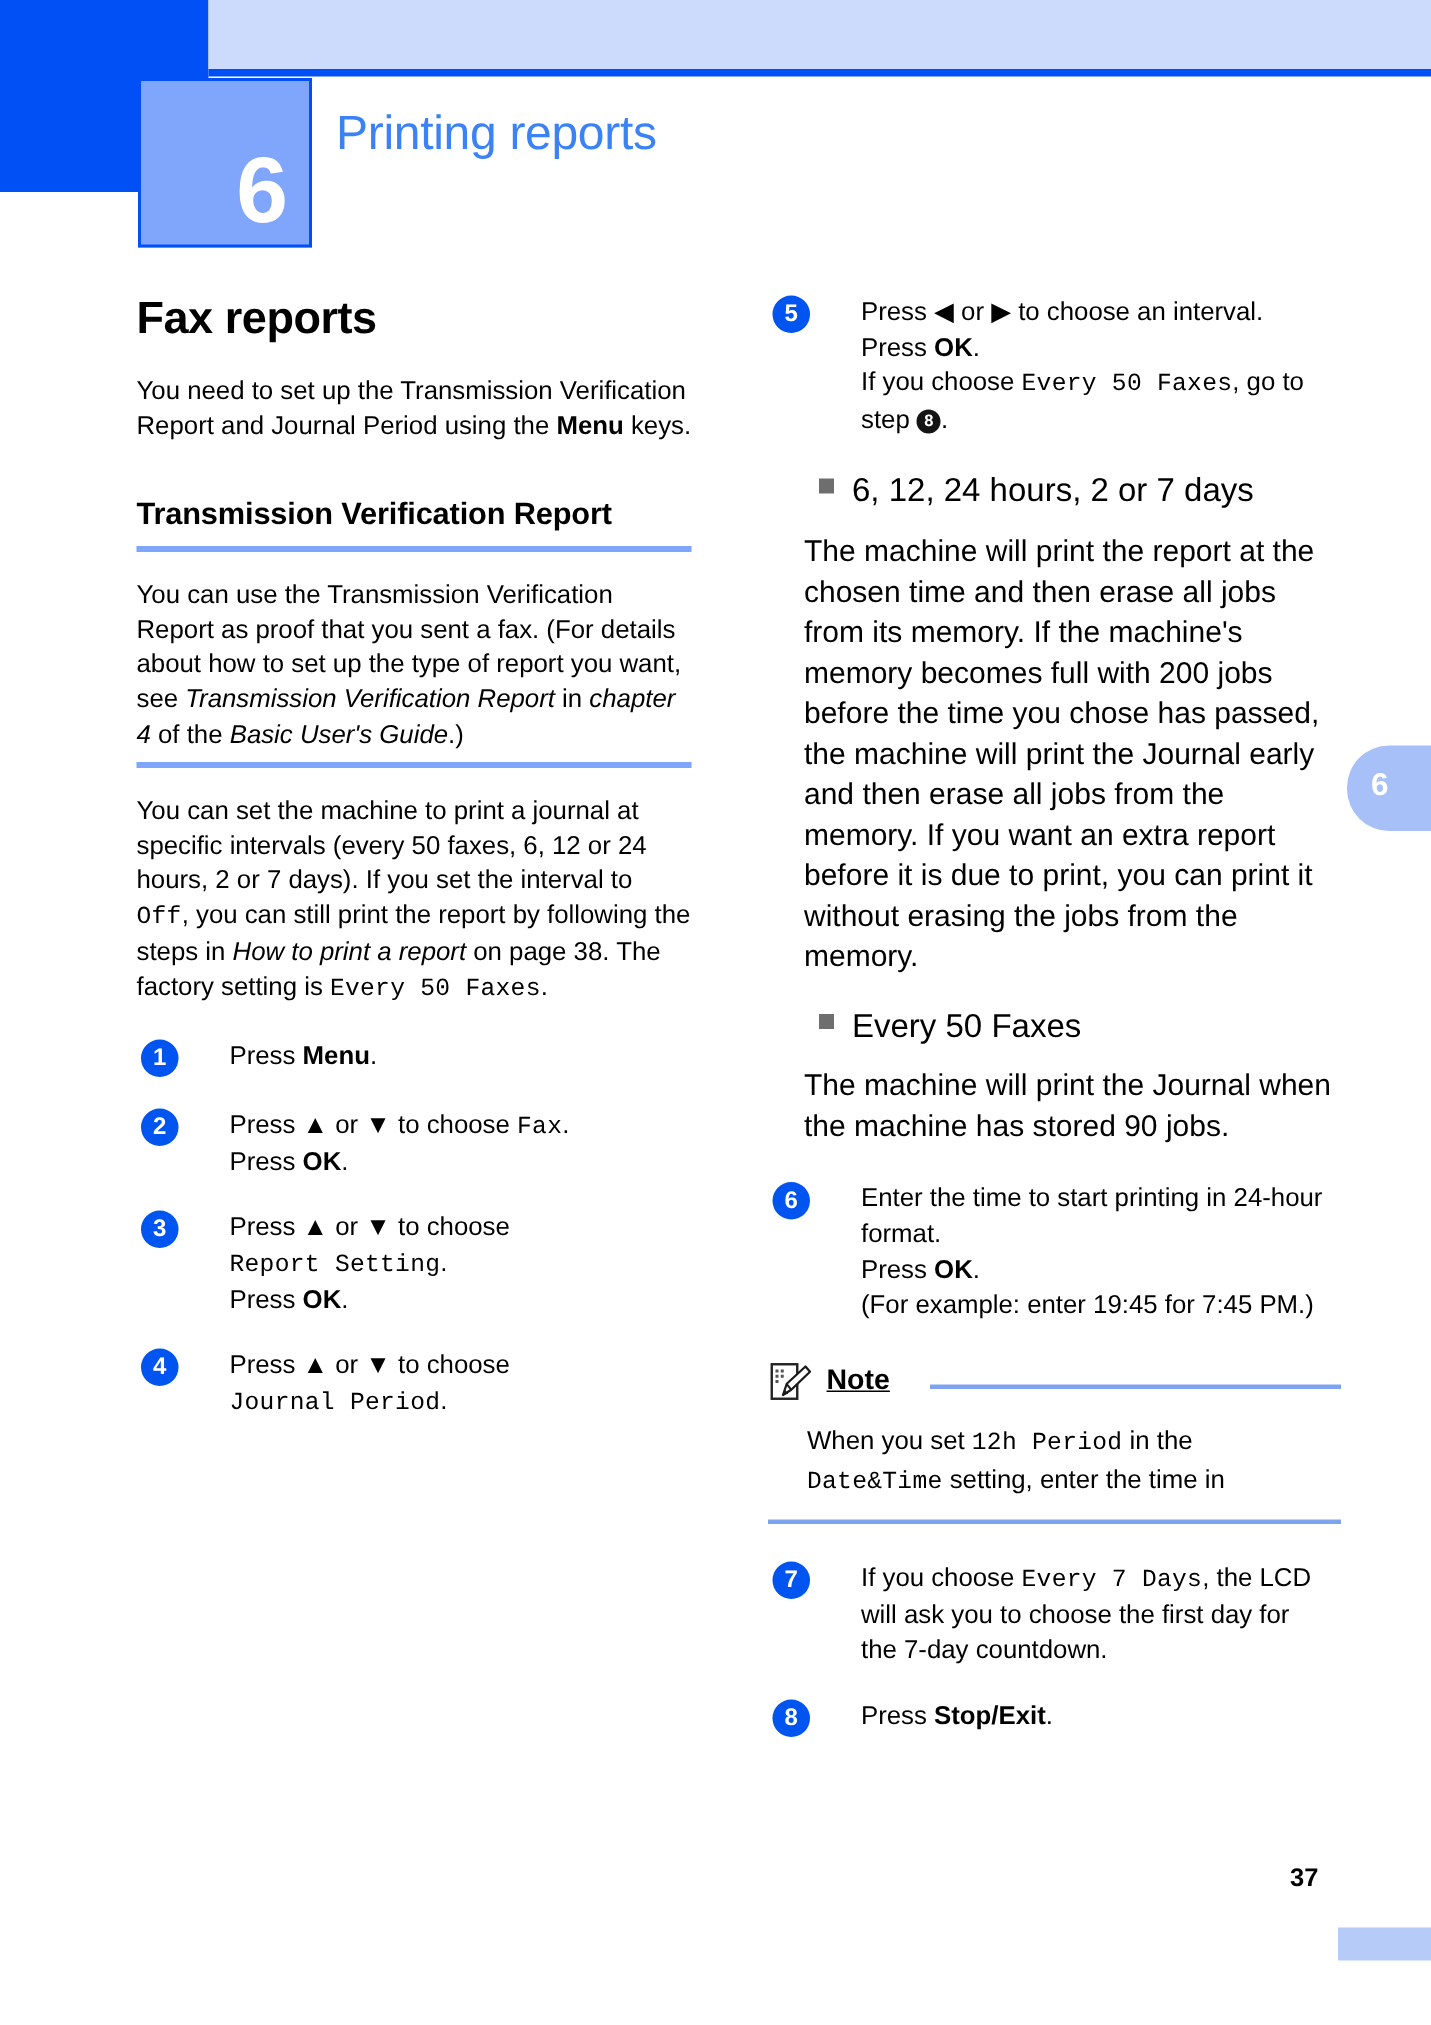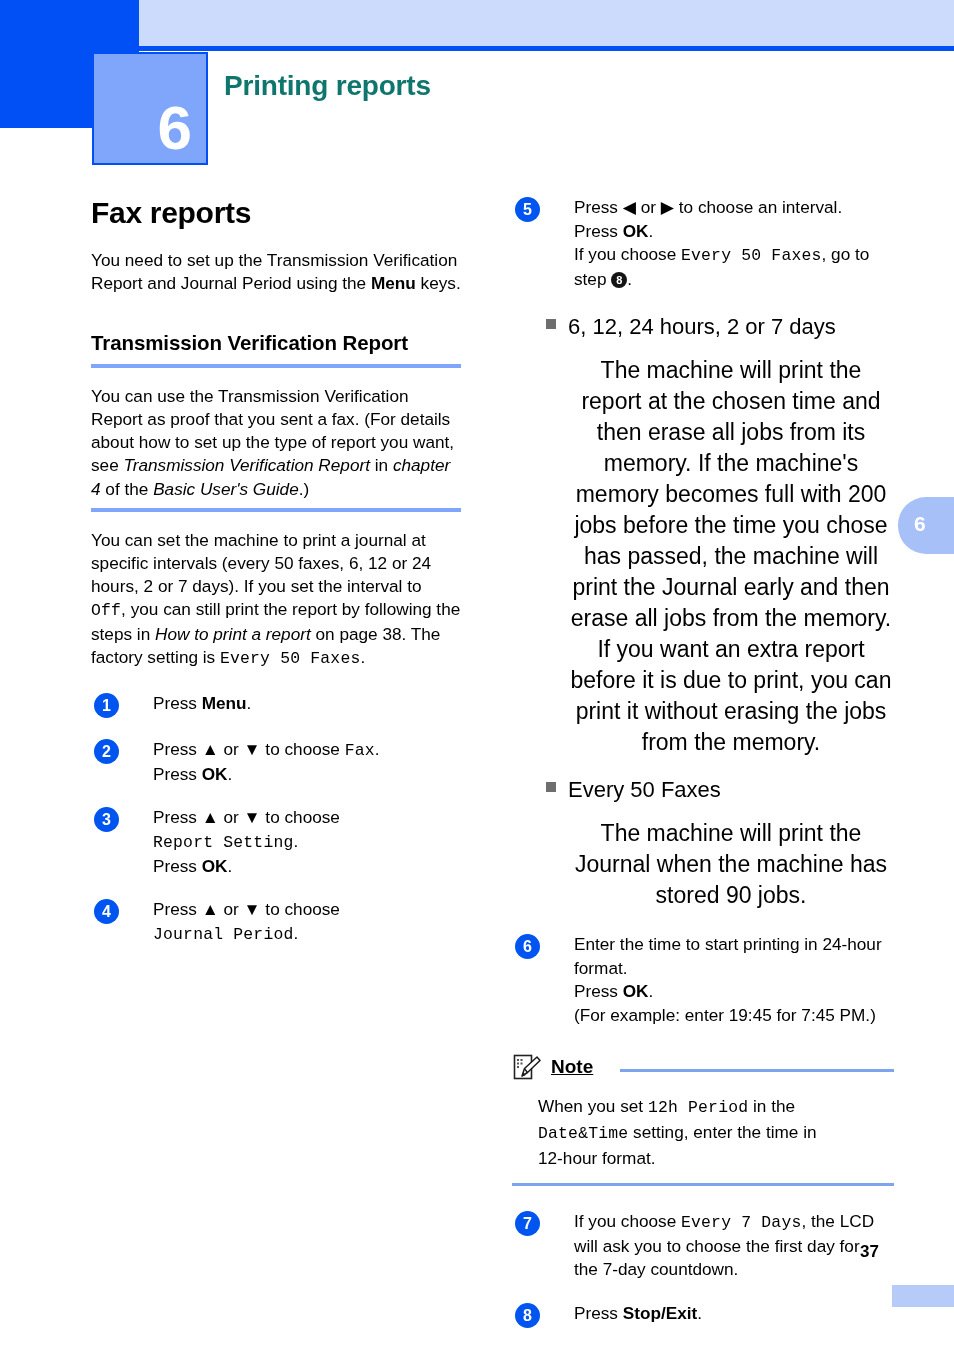--- a/index.html
+++ b/index.html
@@ -47,24 +47,24 @@
     position: absolute;
     right: 14px; bottom: 4px;
     font-size: 62px;
     font-weight: bold;
     color: #ffffff;
     line-height: 1;
   }
   .chapter-title {
     position: absolute;
     left: 224px; top: 70px;
-    font-size: 28px;
-    font-weight: bold;
+    font-size: 32px;
+    font-weight: normal;
     letter-spacing: -0.2px;
-    color: #0f766e;
+    color: #3b82f6;
   }
 
   
   .page-col {
     position: absolute;
     top: 196px;
     width: 370px;
   }
   .col-left  { left: 91px; }
   .col-right { left: 512px; width: 382px; }
@@ -144,24 +144,23 @@
   
   .sq-item { margin: 17px 0 0 34px; position: relative; padding-left: 22px; }
   .sq-item .sq {
     position: absolute;
     left: 0; top: 7px;
     width: 10px; height: 10px;
     background: #6e6e6e;
   }
   .sq-item .sq-label { font-size: 22px; line-height: 1.35; }
   .sq-body {
-    margin: 13px 0 0 56px;
-    font-size: 23px;
+    margin: 13px 0 0 24px;
+    font-size: 20px;
     line-height: 1.35;
-    text-align: center;
   }
 
   
   .note {
     margin-top: 26px;
     position: relative;
   }
   .note-head {
     position: relative;
     height: 28px;
@@ -338,21 +337,20 @@
           <line x1="11.5" y1="14.8" x2="14.3" y2="18.2" stroke="#1a1a1a" stroke-width="1.4"></line>
           <polygon points="9,22 10.2,18.6 12.6,21.2" fill="#1a1a1a"></polygon>
         </svg>
       </span>
       <span class="note-label">Note</span>
       <span class="note-head-rule"></span>
     </div>
     <div class="note-body" id="note-txt">
         <div><span>When you set </span><span class="mono">12h Period</span><span> in the</span></div>
         <div><span class="mono">Date&amp;Time</span><span> setting, enter the time in</span></div>
-        <div><span>12-hour format.</span></div>
       </div>
     <div class="note-foot-rule"></div>
   </div>
 
   <div class="step" style="margin-top:24px">
     <span class="badge">7</span>
     <div class="txt" id="step7-txt">
         <div><span>If you choose </span><span class="mono">Every 7 Days</span><span>, the LCD</span></div>
         <div><span>will ask you to choose the first day for</span></div>
         <div><span>the 7-day countdown.</span></div>

